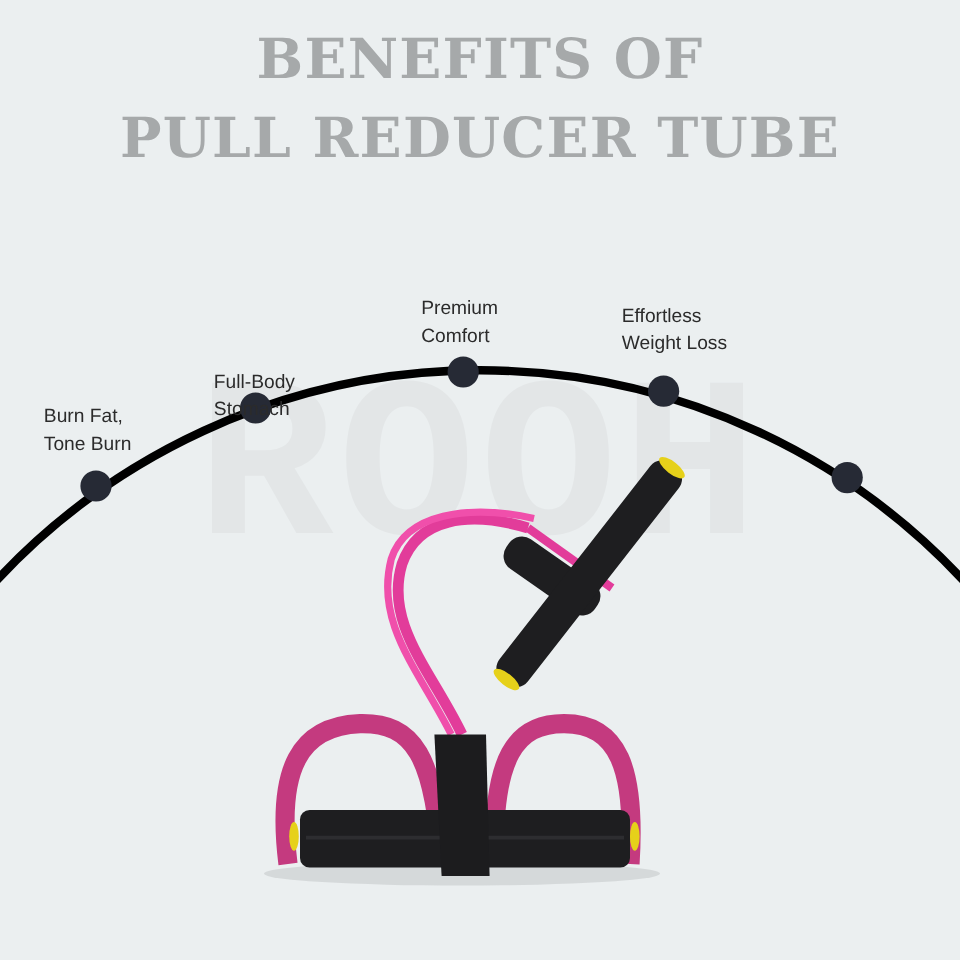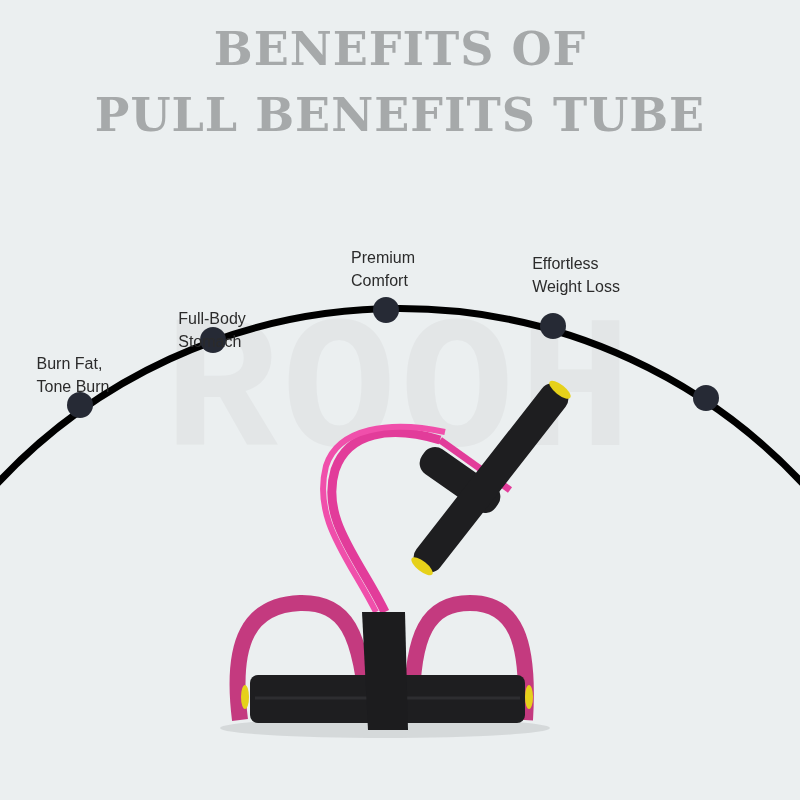--- a/index.html
+++ b/index.html
@@ -9,46 +9,46 @@
   .t2 { top:92px; }
   .watermark { position:absolute; left:100px; top:300px; width:600px; text-align:center; font-family:Liberation Mono, monospace; font-weight:bold; font-size:190px; color:#e3e6e7; letter-spacing:4px; line-height:1; }
   svg.arc { position:absolute; left:0; top:0; }
   .label { position:absolute; font-family:"Liberation Sans", sans-serif; font-size:16px; color:#2b2b2b; line-height:23px; white-space:nowrap; transform:translateX(-50%); }
   svg.product { position:absolute; left:0; top:0; }
 </style>
 </head>
 <body>
 
 <div class="title t1">BENEFITS OF</div>
-<div class="title t2">PULL BENEFITS TUBE</div>
+<div class="title t2">PULL REDUCER TUBE</div>
 
 <div class="watermark">ROOH</div>
 
 <svg class="arc" width="800" height="800">
   <path d="M -5 486 A 551 551 0 0 1 805 486" fill="none" stroke="#000" stroke-width="7"></path>
   <circle cx="80" cy="405" r="13" fill="#262a35"></circle>
   <circle cx="213" cy="340" r="13" fill="#262a35"></circle>
   <circle cx="386" cy="310" r="13" fill="#262a35"></circle>
   <circle cx="553" cy="326" r="13" fill="#262a35"></circle>
   <circle cx="706" cy="398" r="13" fill="#262a35"></circle>
 </svg>
 
-<div class="label" style="left:73px; top:336px;margin-top:16px;">
+<div class="label" style="left:73px; top:336px;">
   <div>Burn Fat,</div>
   <div>Tone Burn</div>
 </div>
 <div class="label" style="left:212px; top:275px;margin-top:32px;">
   <div>Full-Body</div>
   <div>Stomach</div>
 </div>
 <div class="label" style="left:383px; top:246px;">
   <div>Premium</div>
   <div>Comfort</div>
 </div>
-<div class="label" style="left:576px; top:252px;">
+<div class="label" style="left:562px; top:252px;">
   <div>Effortless</div>
   <div>Weight Loss</div>
 </div>
 <div class="label" style="left:723px; top:326px;">
 </div>
 
 <svg class="product" width="800" height="800">
 
   <ellipse cx="385" cy="728" rx="165" ry="10" fill="#cfd3d4" opacity="0.8"></ellipse>
 

